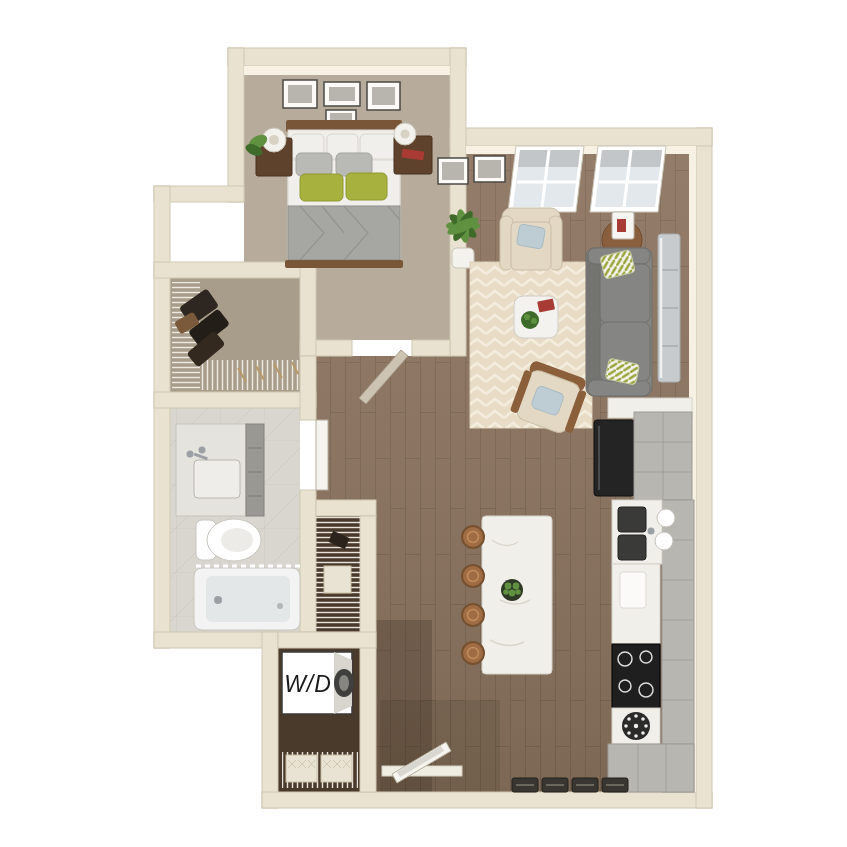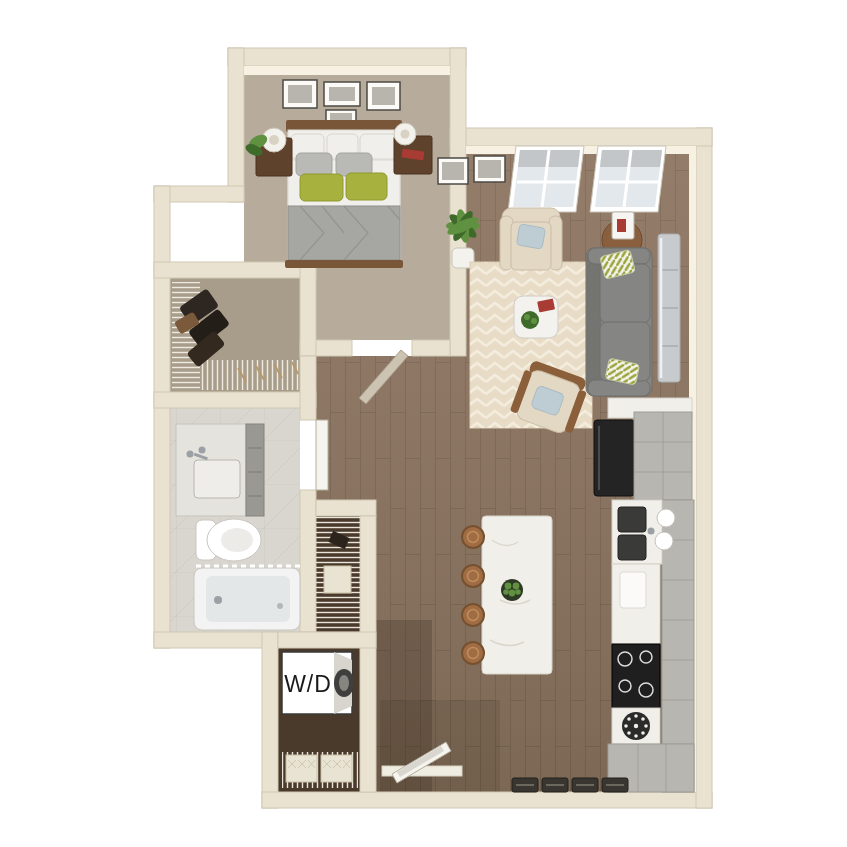--- a/index.html
+++ b/index.html
@@ -1,17 +1,17 @@
 <!DOCTYPE html>
 <html style="--bg: #ffffff; --wall: #e9e2d1; --wall_edge: #cfc8b2; --wall_face: #f6f1e3; --carpet: #b7ac9b; --carpet_dark: #a89d8b; --wood: #8d7560; --wood_line: #6f5b49; --wood_dark: #4a3a2b; --marble: #d9d6d0; --marble_line: #c7c3bc; --rug: #e8dcc7; --rug_edge: #dbcdb3; --rug_line: #f5eede; --wire: #f2efe6; --sofa: #858583; --sofa_dark: #747470; --pillow_gray: #b9b9b6; --pillow_green: #a7b13e; --pillow_blue: #becdd4; --bed_white: #f1efeb; --blanket: #a6a6a3; --wood_brown: #7a5639; --nightstand: #5f422c; --cream_chair: #e3d8c4; --island: #f1efea; --stool: #a06c44; --black: #242424; --cabinet: #b8b6b1; --cabinet_line: #9d9b96; --steel: #c7cbcd; --mat: #393530; --basket: #e8e3d3; --green: #5f9140; --green_dark: #3e6b2a; --white: #ffffff; --tub: #e3e7e7; --chrome: #9aa0a4; --red: #a83b33;"><head>
 <meta charset="utf-8">
 <style>
   html,body{margin:0;padding:0;width:847px;height:847px;background:#fff;overflow:hidden;
             font-family:"Liberation Sans", sans-serif;}
-  #stage{position:relative;width:847px;height:847px;}
+  #stage{position:relative;width:847px;height:847px;font-style:italic;}
   svg{display:block}
   
   .bgw   {fill:var(--bg)}
   .wall  {fill:var(--wall);stroke:var(--wall_edge);stroke-width:1}
   .wface {fill:var(--wall_face)}
   .wood  {fill:var(--wood)}
   .carpet{fill:var(--carpet)}
   .carpet2{fill:var(--carpet_dark)}
   .marble{fill:var(--marble)}
   .dkfloor{fill:var(--wood_dark)}

